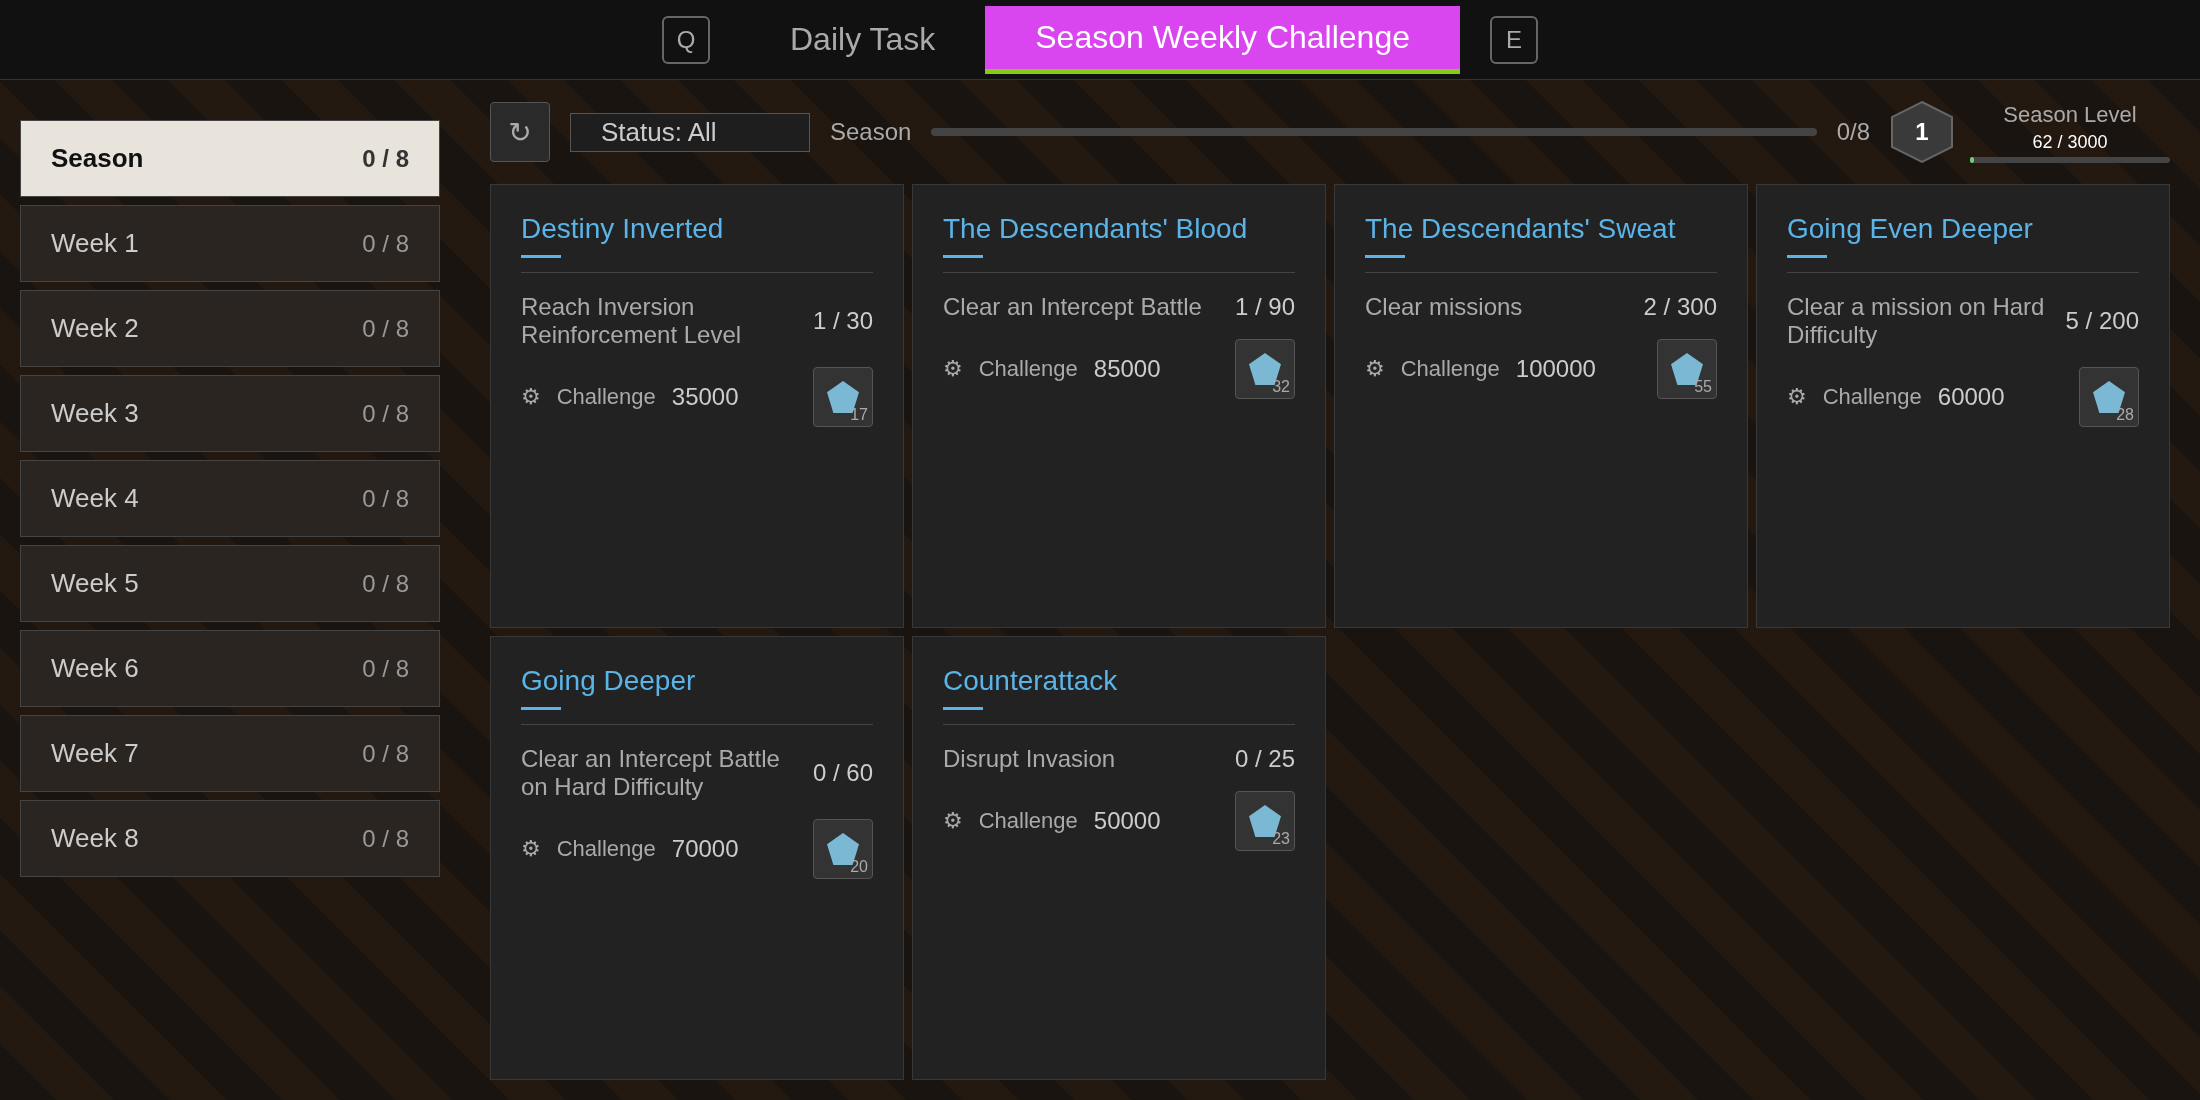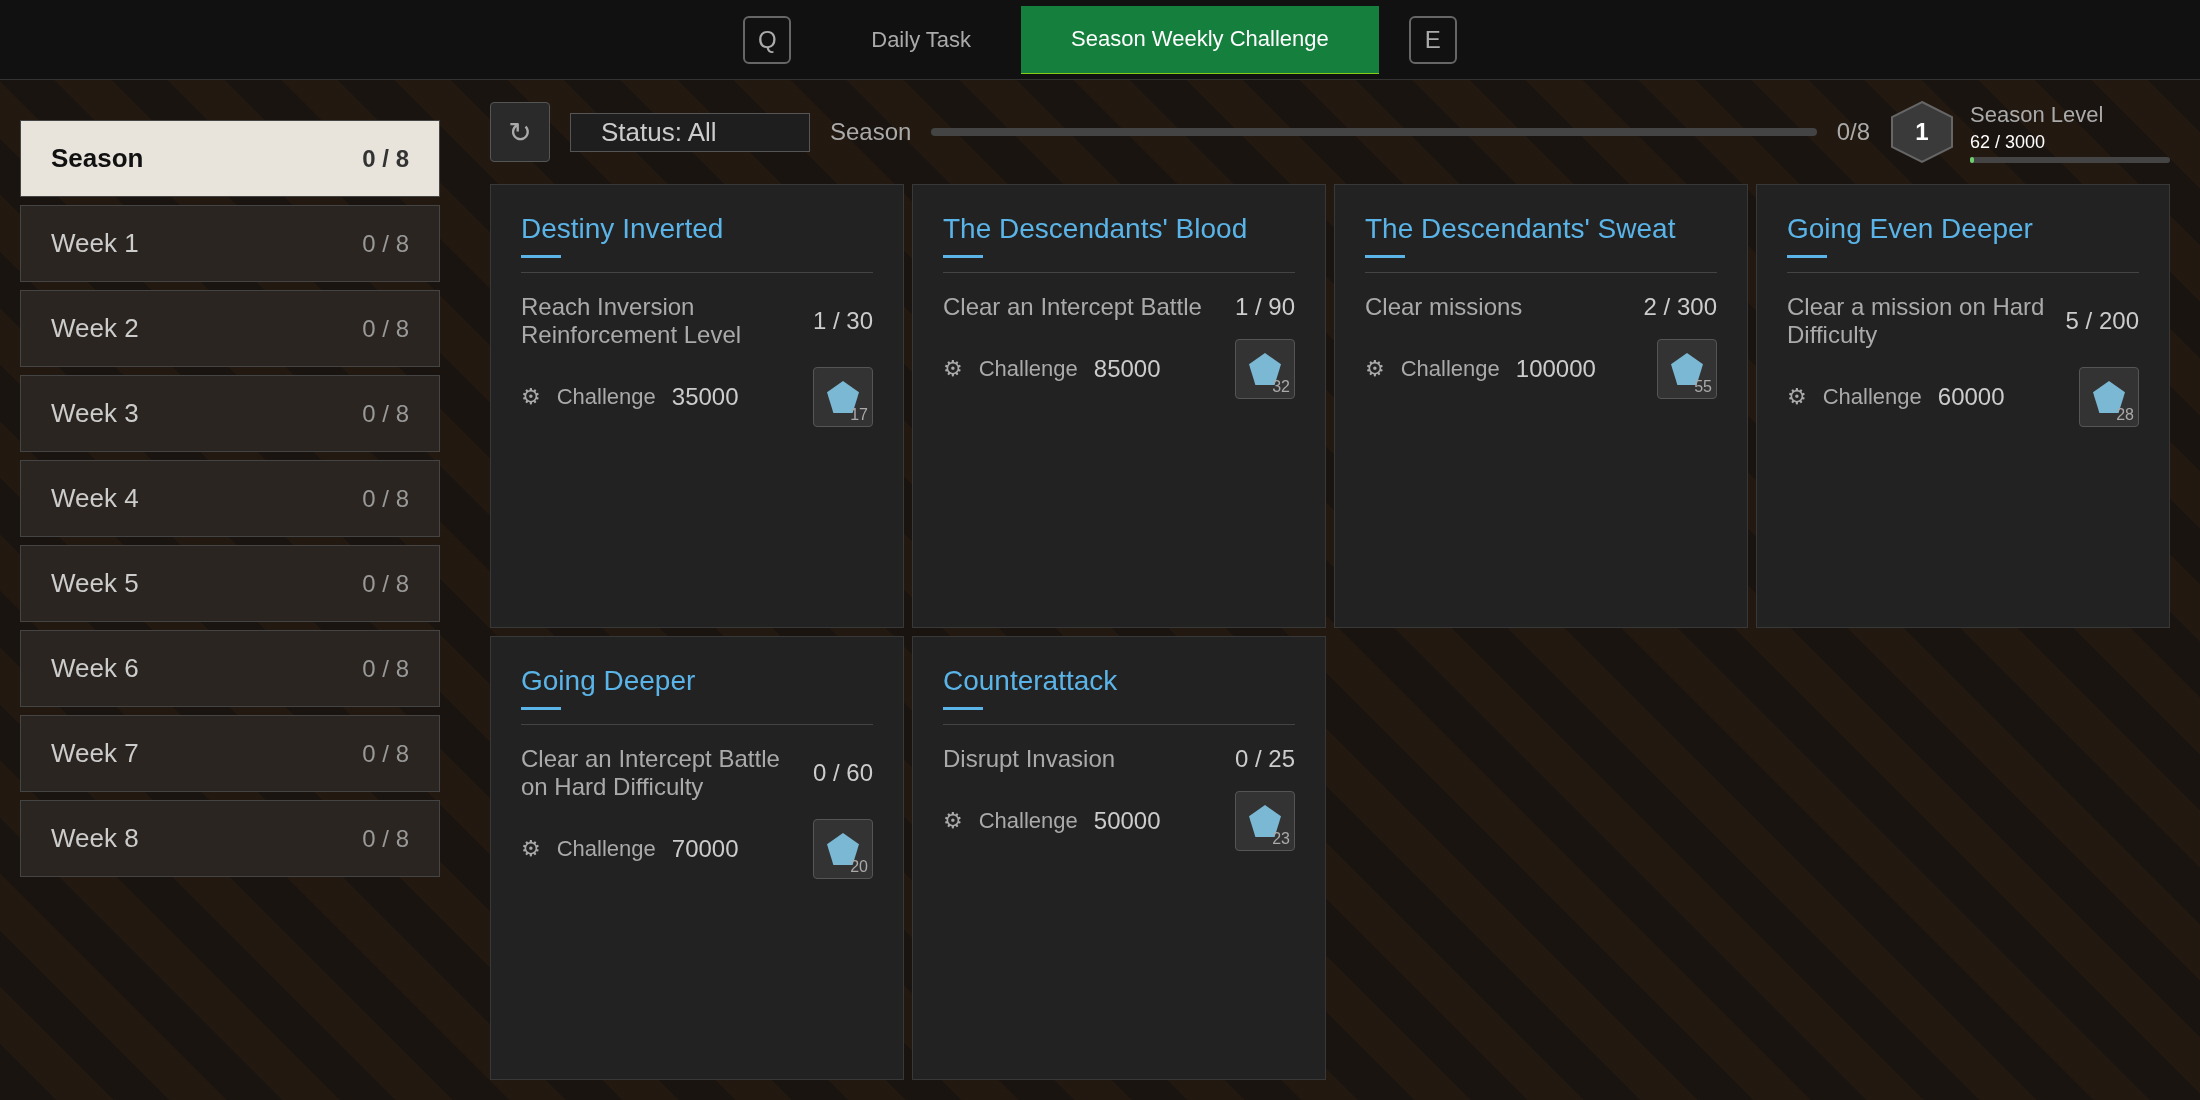--- a/index.html
+++ b/index.html
@@ -39,30 +39,30 @@
       gap: 0;
       border-bottom: 1px solid #333;
     }
 
     .nav-tab {
       height: 68px;
       display: flex;
       align-items: center;
       justify-content: center;
       padding: 16px 50px;
-      font-size: 22px;
+      font-size: 32px;
       color: #aaa;
       cursor: pointer;
       position: relative;
     }
 
     .nav-tab.active {
-      background: #15803d;
+      background: #d946ef;
       color: #fff;
-      border-bottom: 1px solid #84cc16;
+      border-bottom: 5px solid #84cc16;
     }
 
     .nav-key {
       width: 48px;
       height: 48px;
       border: 2px solid #666;
       border-radius: 6px;
       display: flex;
       align-items: center;
       justify-content: center;
@@ -187,20 +187,21 @@
     .season-level-container {
       display: flex;
       align-items: center;
       gap: 16px;
     }
 
     .season-level-info {
       display: flex;
       flex-direction: column;
       gap: 4px;
+      align-items: center;
     }
 
     .season-level-title {
       font-size: 22px;
       color: #aaa;
     }
 
     .season-level-value {
       font-size: 18px;
       color: #ffffff;

